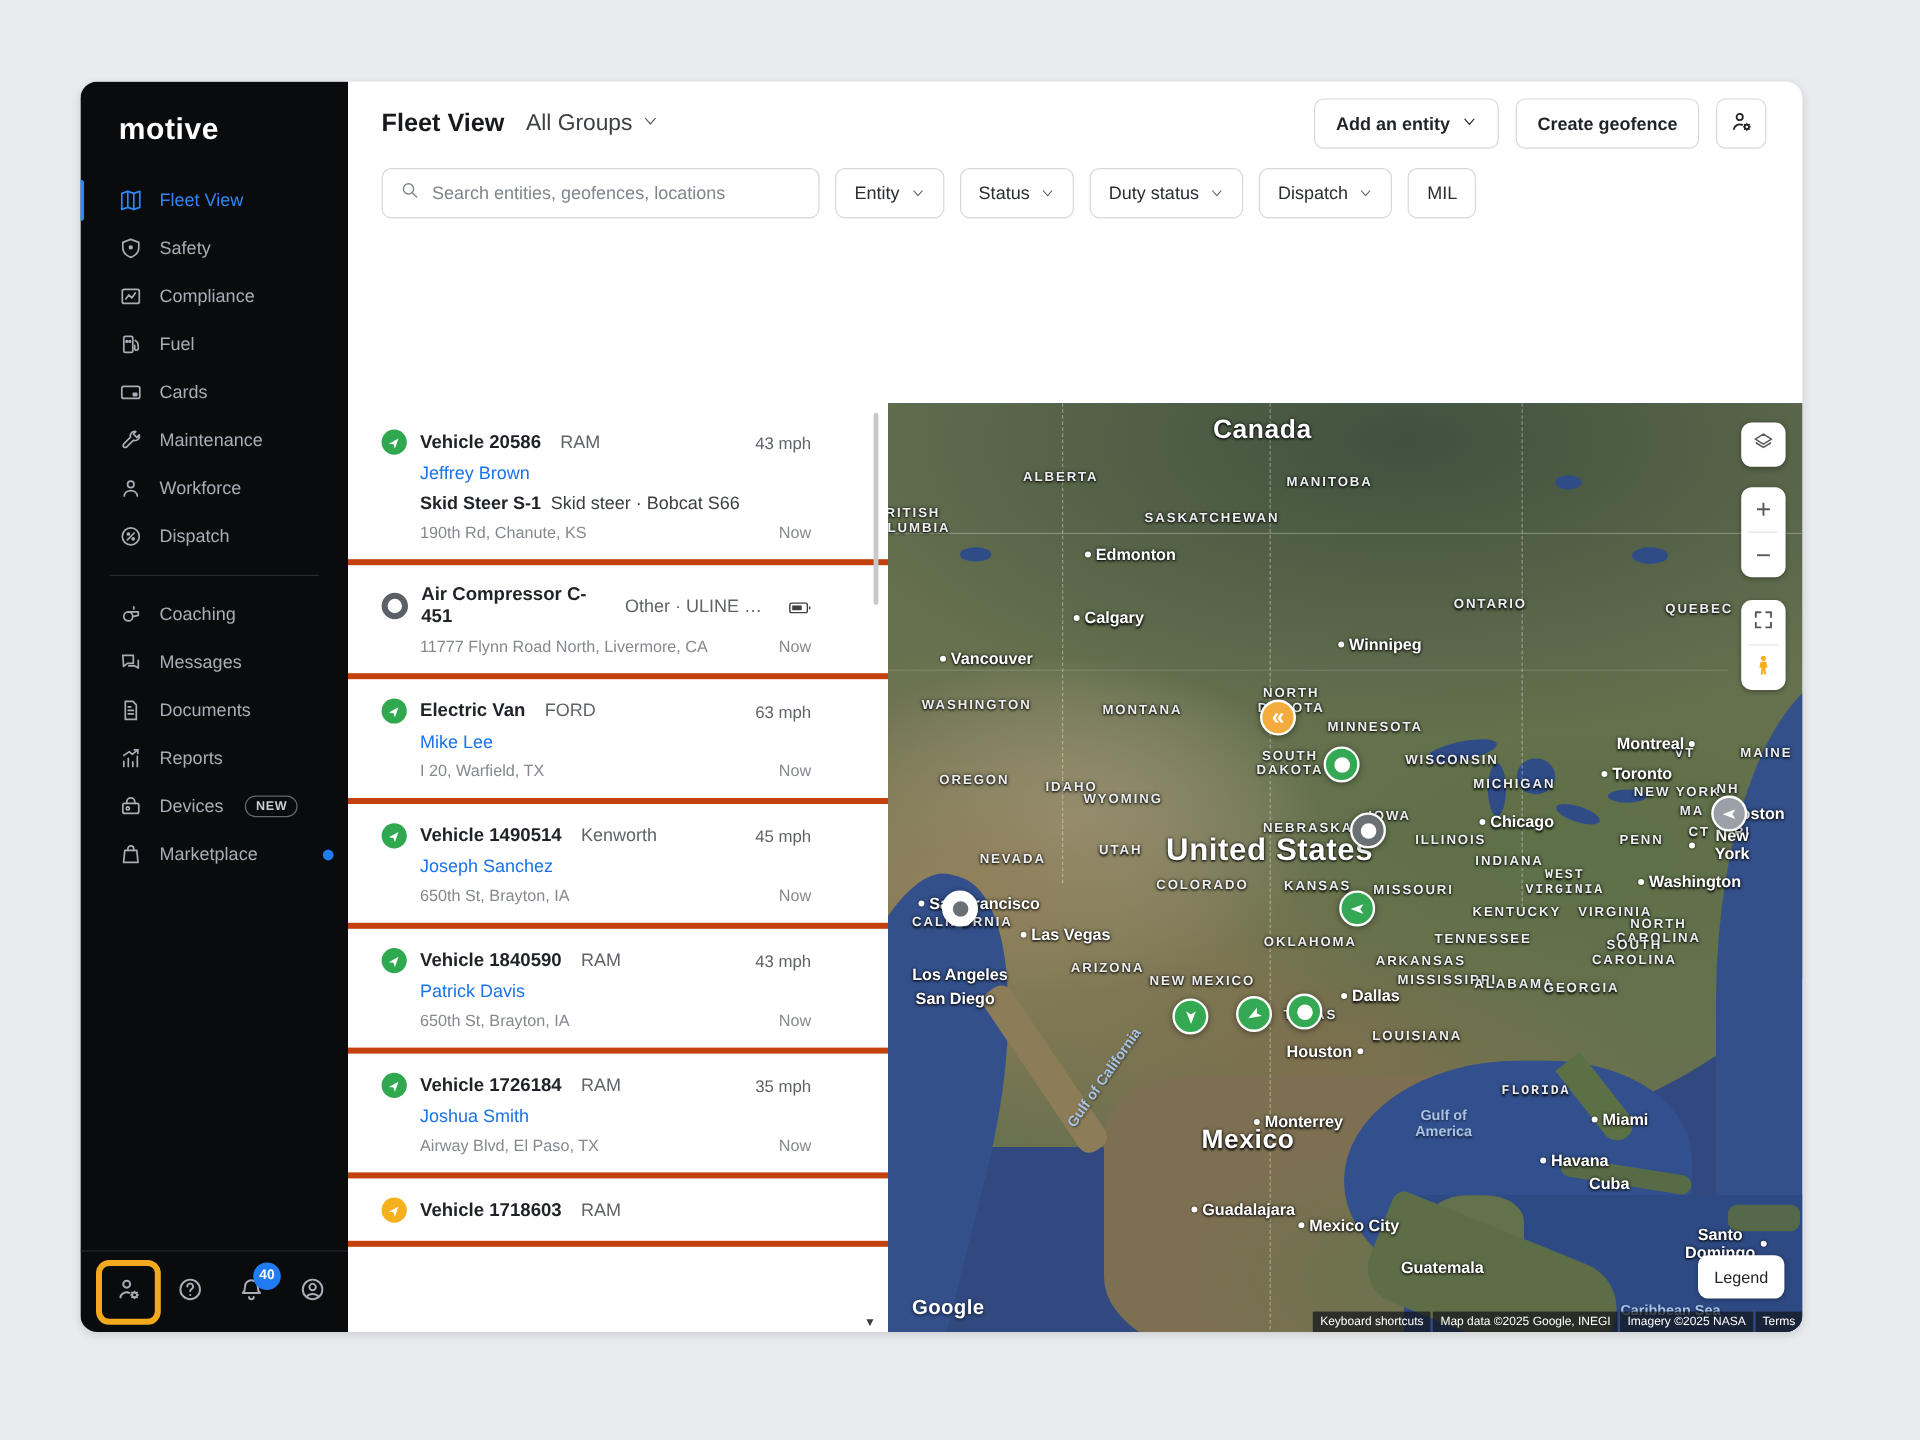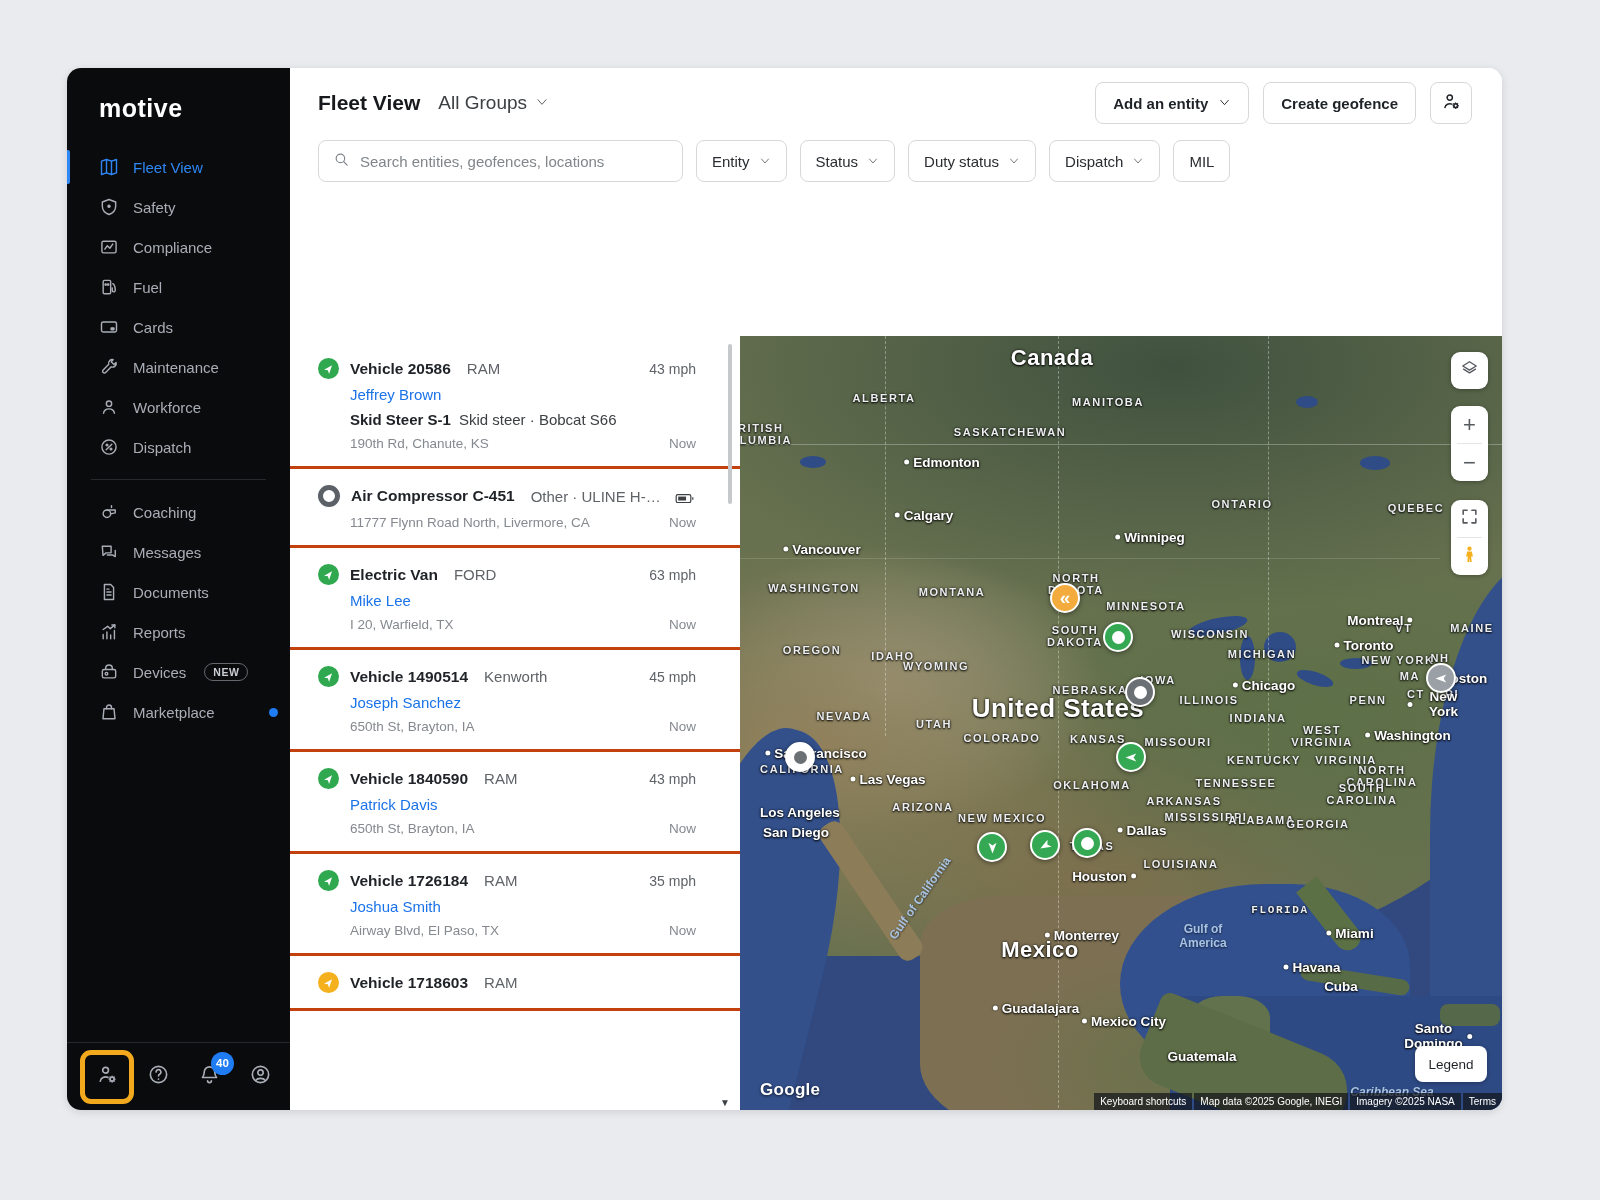--- a/index.html
+++ b/index.html
@@ -58,21 +58,21 @@
   .search-box svg { width:17px; height:17px; flex-shrink:0; }
   .search-box input { border:none; outline:none; flex:1; font-size:15px; color:#1f2227; font-family:"Liberation Sans", sans-serif; }
   .search-box input::placeholder { color:#80868b; }
   .drop { display:flex; align-items:center; gap:9px; height:42px; padding:0 15px; border:1px solid #d6d8dc;
           border-radius:8px; font-size:15px; color:#2a2d31; cursor:pointer; background:#fff; }
   .drop svg { width:12px; height:12px; color:#5f6368; }
 
   
   .content { position:absolute; left:0; right:0; top:268px; bottom:0; display:flex; }
   .list { width:450px; flex-shrink:0; position:relative; overflow:hidden; padding-top:6px; }
-  .vrow { padding:16px 44px 15px 28px; border-bottom:3px solid #c2410c; cursor:pointer; }
+  .vrow { padding:16px 64px 15px 28px; border-bottom:5px solid #c2410c; cursor:pointer; }
   .vrow .r1 { display:flex; align-items:center; gap:8px; }
   .vicon { width:21px; height:21px; border-radius:50%; flex-shrink:0; display:flex; align-items:center; justify-content:center; }
   .vicon svg { width:12px; height:12px; }
   .vname { font-size:15.5px; font-weight:bold; color:#1f2227; margin-left:3px; }
   .vmaker { font-size:15px; color:#5f6368; margin-left:8px; white-space:nowrap; overflow:hidden; text-overflow:ellipsis; max-width:150px; }
   .vspeed { margin-left:auto; font-size:14px; color:#5f6368; }
   .battery { margin-left:6px; width:19px; height:12px; flex-shrink:0; color:#3c4043; }
   .r2 { margin-left:32px; margin-top:7px; font-size:15px; }
   .driver { color:#1a73e8; cursor:pointer; }
   .asset-line { margin-left:32px; margin-top:8px; font-size:15px; color:#1f2227; }
@@ -585,25 +585,25 @@
             <div class="map-label state" style="left: 670px; top: 340px; transform: translate(-50%, -50%);"><span>MA</span></div>
             <div class="map-label state" style="left: 676px; top: 358px; transform: translate(-50%, -50%);"><span>CT</span></div>
             <div class="map-label state" style="left: 712px; top: 358px; transform: translate(-50%, -50%);"><span>RI</span></div>
             <div class="map-label state" style="left: 196px; top: 330px; transform: translate(-50%, -50%);"><span>WYOMING</span></div>
             <div class="map-label state" style="left: 418px; top: 344px; transform: translate(-50%, -50%);"><span>IOWA</span></div>
             <div class="map-label state" style="left: 350px; top: 354px; transform: translate(-50%, -50%);"><span>NEBRASKA</span></div>
             <div class="map-label state" style="left: 469px; top: 364px; transform: translate(-50%, -50%);"><span>ILLINOIS</span></div>
             <div class="map-label state" style="left: 518px; top: 382px; transform: translate(-50%, -50%);"><span>INDIANA</span></div>
             <div class="map-label state" style="left: 628px; top: 364px; transform: translate(-50%, -50%);"><span>PENN</span></div>
             <div class="map-label state" style="left: 104px; top: 380px; transform: translate(-50%, -50%);"><span>NEVADA</span></div>
-            <div class="map-label state" style="left: 182px; top: 388px; transform: translate(-50%, -50%); padding-left: 24px;"><span>UTAH</span></div>
+            <div class="map-label state" style="left: 182px; top: 373px; transform: translate(-50%, -50%); padding-left: 24px;"><span>UTAH</span></div>
             <div class="map-label state" style="left: 262px; top: 402px; transform: translate(-50%, -50%);"><span>COLORADO</span></div>
             <div class="map-label state" style="left: 358px; top: 403px; transform: translate(-50%, -50%);"><span>KANSAS</span></div>
             <div class="map-label state" style="left: 438px; top: 406px; transform: translate(-50%, -50%);"><span>MISSOURI</span></div>
-            <div class="map-label state" style="left: 582px; top: 400px; transform: translate(-50%, -50%);"><span>WEST
+            <div class="map-label state" style="left: 564px; top: 400px; transform: translate(-50%, -50%); font-family: Liberation Mono, monospace;"><span>WEST
 VIRGINIA</span></div>
             <div class="map-label state" style="left: 524px; top: 424px; transform: translate(-50%, -50%);"><span>KENTUCKY</span></div>
             <div class="map-label state" style="left: 606px; top: 424px; transform: translate(-50%, -50%);"><span>VIRGINIA</span></div>
             <div class="map-label state" style="left: 62px; top: 433px; transform: translate(-50%, -50%);"><span>CALIFORNIA</span></div>
             <div class="map-label state" style="left: 352px; top: 449px; transform: translate(-50%, -50%);"><span>OKLAHOMA</span></div>
             <div class="map-label state" style="left: 496px; top: 447px; transform: translate(-50%, -50%);"><span>TENNESSEE</span></div>
             <div class="map-label state" style="left: 642px; top: 440px; transform: translate(-50%, -50%);"><span>NORTH
 CAROLINA</span></div>
             <div class="map-label state" style="left: 444px; top: 465px; transform: translate(-50%, -50%);"><span>ARKANSAS</span></div>
             <div class="map-label state" style="left: 183px; top: 471px; transform: translate(-50%, -50%);"><span>ARIZONA</span></div>
@@ -634,21 +634,21 @@
             <div class="map-label city" style="left: 364px; top: 540px; transform: translate(-50%, -50%);"><span>Houston</span><div class="cdot"></div></div>
             <div class="map-label city" style="left: 342px; top: 599px; transform: translate(-50%, -50%);"><div class="cdot"></div><span>Monterrey</span></div>
             <div class="map-label city" style="left: 610px; top: 597px; transform: translate(-50%, -50%);"><div class="cdot"></div><span>Miami</span></div>
             <div class="map-label city" style="left: 572px; top: 631px; transform: translate(-50%, -50%);"><div class="cdot"></div><span>Havana</span></div>
             <div class="map-label city" style="left: 296px; top: 672px; transform: translate(-50%, -50%);"><div class="cdot"></div><span>Guadalajara</span></div>
             <div class="map-label city" style="left: 384px; top: 685px; transform: translate(-50%, -50%);"><div class="cdot"></div><span>Mexico City</span></div>
             <div class="map-label city" style="left: 698px; top: 700px; transform: translate(-50%, -50%);"><span>Santo
 Domingo</span><div class="cdot"></div></div>
             <div class="map-label water" style="left: 463px; top: 600px; transform: translate(-50%, -50%);"><span>Gulf of
 America</span></div>
-            <div class="map-label water" style="left: 652px; top: 756px; transform: translate(-50%, -50%); font-style: italic;"><span>Caribbean Sea</span></div>
+            <div class="map-label water" style="left: 652px; top: 756px; transform: translate(-50%, -50%);"><span>Caribbean Sea</span></div>
             <div class="map-label water" style="left: 180px; top: 562px; transform: translate(-50%, -50%) rotate(-55deg);"><span>Gulf of California</span></div>
           </div>
         <div id="map-markers">
             <div class="marker" style="left: 325px; top: 262px; background: rgb(242, 171, 60);">
               <div class="chev">«</div>
             </div>
             <div class="marker" style="left: 378px; top: 301px; background: rgb(52, 168, 83);">
               <div class="mdot"></div>
             </div>
             <div class="marker" style="left: 400px; top: 356px; background: rgb(107, 112, 117);">

